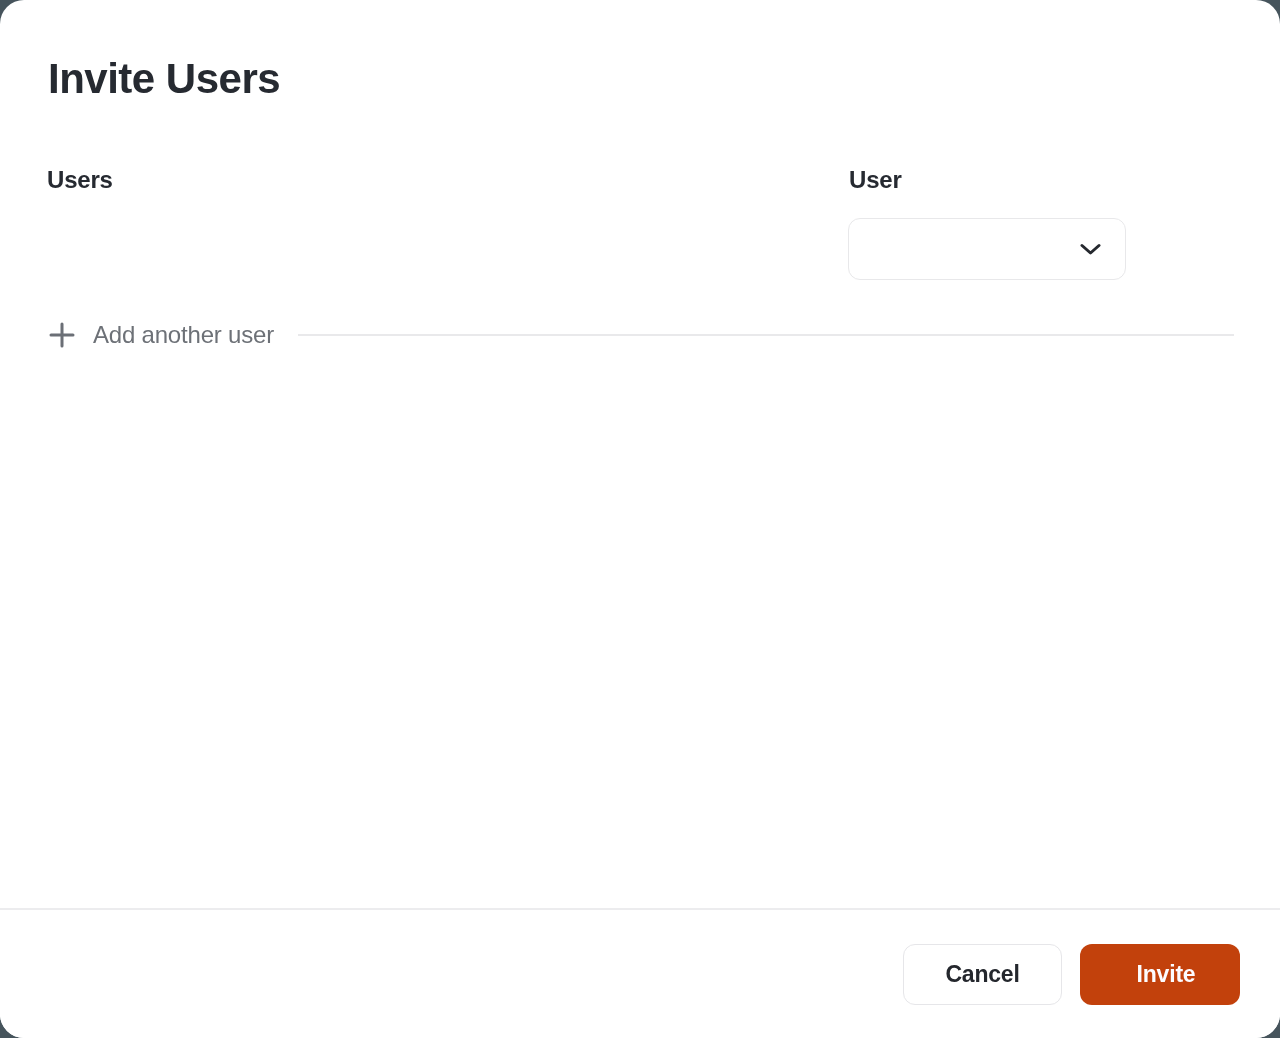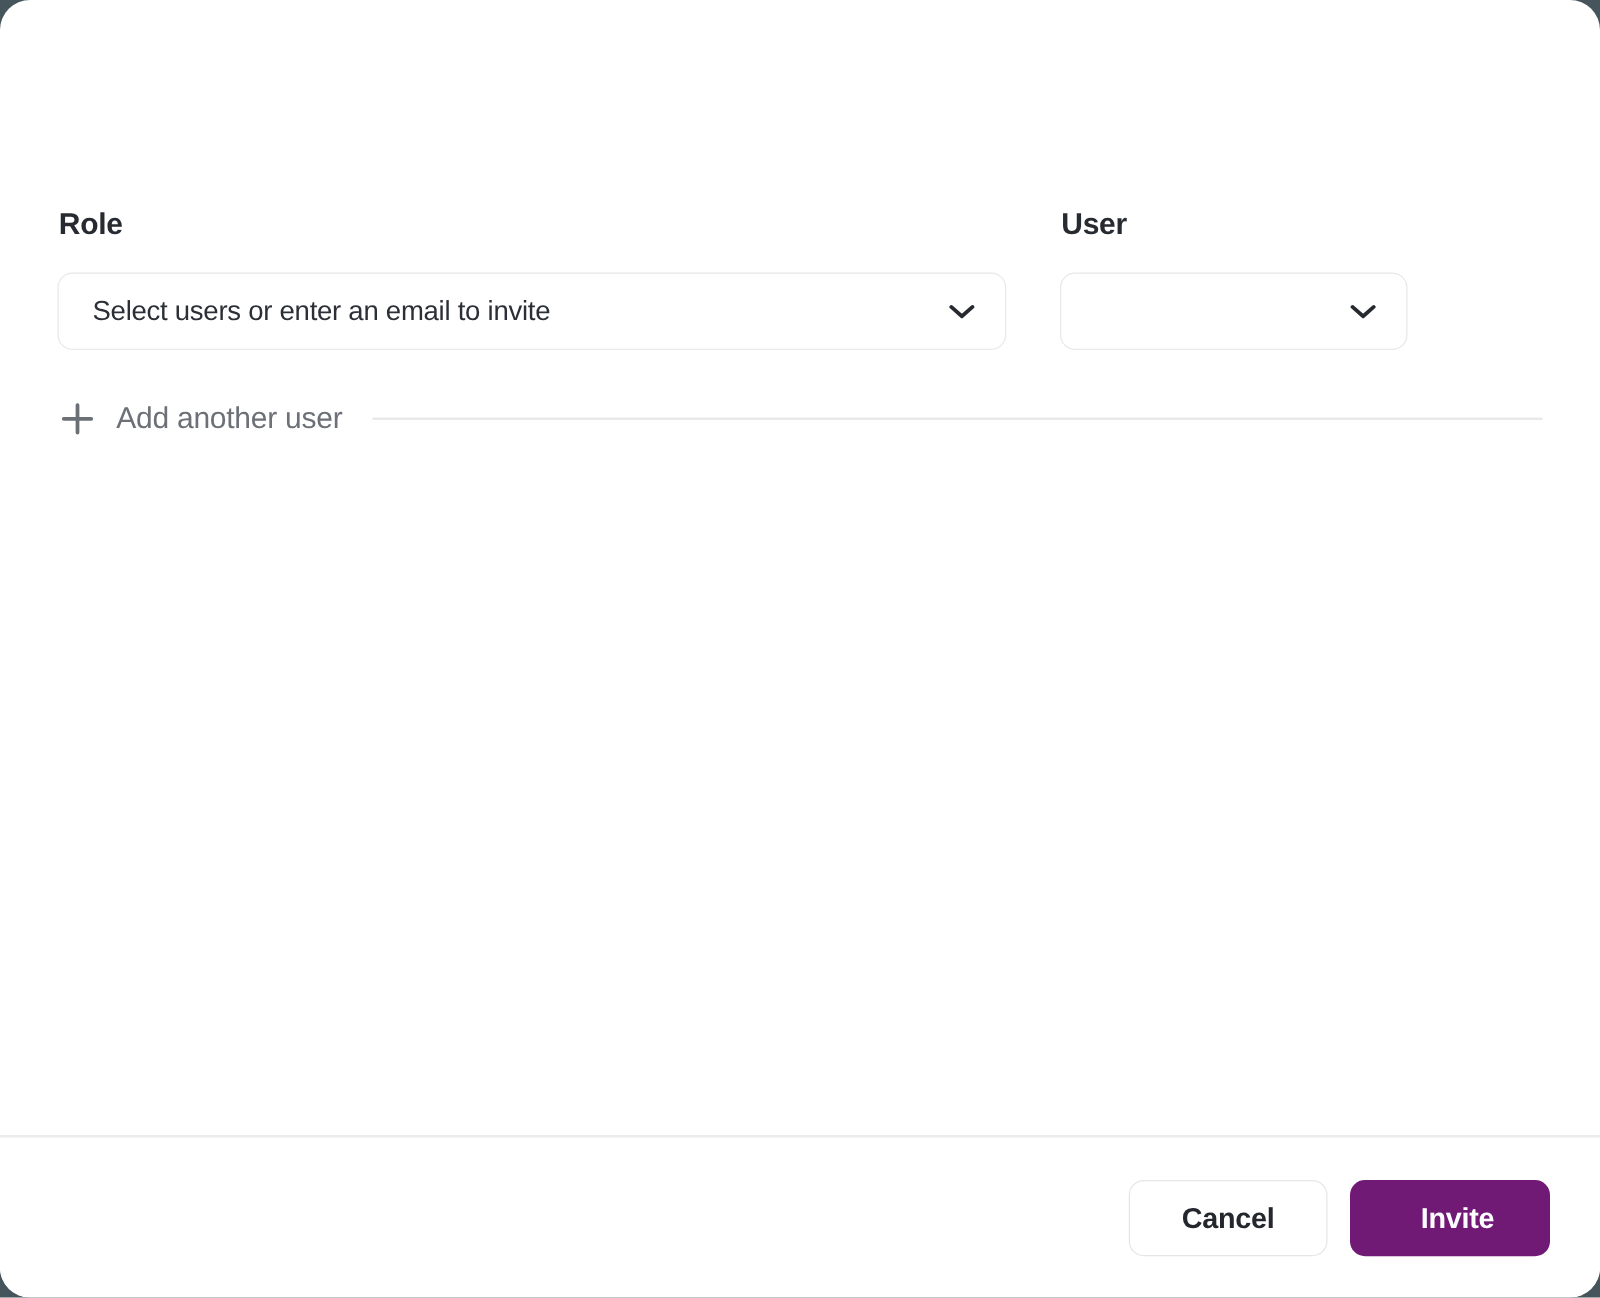--- a/index.html
+++ b/index.html
@@ -118,43 +118,36 @@
     cursor: pointer;
   }
   .btn-cancel {
     width: 159px;
     background: #ffffff;
     border: 1px solid #e6e6e9;
     color: #24272d;
   }
   .btn-invite {
     width: 160px;
-    background: #701a75;
+    background: #c2410c;
     border: none;
     color: #fdfcff;
     padding-left: 12px;
   }
 </style>
 </head>
 <body>
 
 <div class="modal">
 
+  <h1 class="modal-title">Invite Users</h1>
 
-  <div class="field-label label-user">Role</div>
+  <div class="field-label label-user">Users</div>
   <div class="field-label label-role">User</div>
 
-  <div class="select-box select-user">
-    <span class="select-value">Select users or enter an email to invite</span>
-    <span class="chevron">
-      <svg width="21" height="13" viewBox="0 0 21 13" fill="none">
-        <path d="M2 2.5 L10.5 10 L19 2.5" stroke="#26292f" stroke-width="3" stroke-linecap="round" stroke-linejoin="round"></path>
-      </svg>
-    </span>
-  </div>
 
   <div class="select-box select-role">
     <span class="select-value"></span>
     <span class="chevron">
       <svg width="21" height="13" viewBox="0 0 21 13" fill="none">
         <path d="M2 2.5 L10.5 10 L19 2.5" stroke="#26292f" stroke-width="3" stroke-linecap="round" stroke-linejoin="round"></path>
       </svg>
     </span>
   </div>
 

